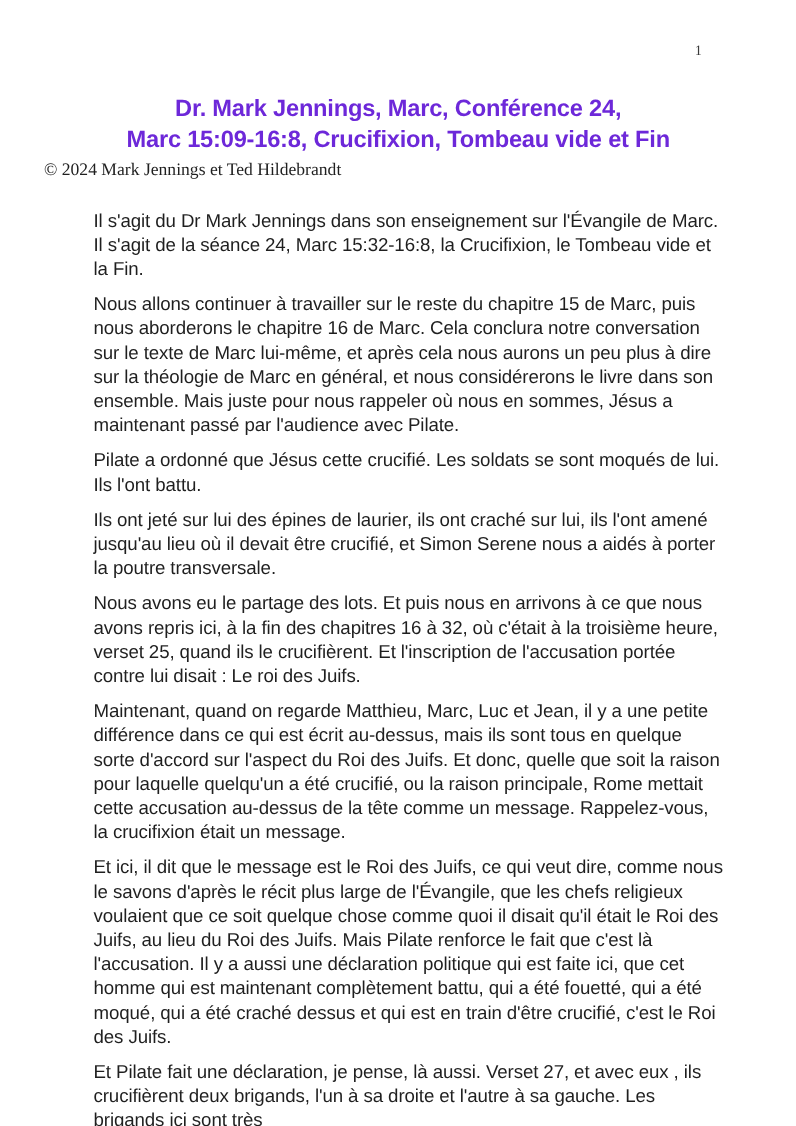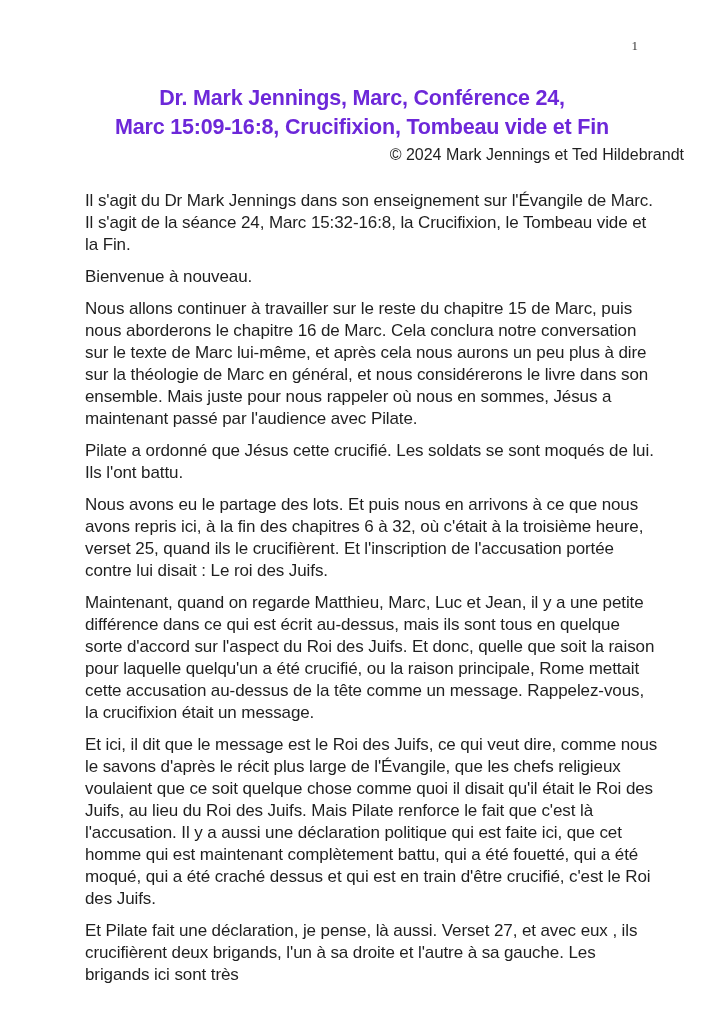--- a/index.html
+++ b/index.html
@@ -39,22 +39,22 @@
   }
   .title-line {
     display: block;
     white-space: nowrap;
   }
   .copyright {
     position: absolute;
     top: 146px;
     left: 40px;
     right: 40px;
-    text-align: right;
-    font-family: Liberation Sans, sans-serif;
+    text-align: left;
+    font-family: Liberation Serif, serif;
     font-size: 16px;
     color: #1f1f1f;
   }
   .body-text {
     position: absolute;
     top: 190px;
     left: 85px;
     width: 574px;
     font-size: 17px;
     line-height: 22px;
@@ -75,22 +75,22 @@
 
   <h1 class="title-block">
     <span class="title-line">Dr. Mark Jennings, Marc, Conférence 24,</span>
     <span class="title-line">Marc 15:09-16:8, Crucifixion, Tombeau vide et Fin</span>
   </h1>
 
   <div class="copyright">© 2024 Mark Jennings et Ted Hildebrandt</div>
 
   <div class="body-text" id="paragraph-container">
       <p>Il s'agit du Dr Mark Jennings dans son enseignement sur l'Évangile de Marc. Il s'agit de la séance 24, Marc 15:32-16:8, la Crucifixion, le Tombeau vide et la Fin.</p>
-      <p>Bienvenue à nouveau.</p>
       <p>Nous allons continuer à travailler sur le reste du chapitre 15 de Marc, puis nous aborderons le chapitre 16 de Marc. Cela conclura notre conversation sur le texte de Marc lui-même, et après cela nous aurons un peu plus à dire sur la théologie de Marc en général, et nous considérerons le livre dans son ensemble. Mais juste pour nous rappeler où nous en sommes, Jésus a maintenant passé par l'audience avec Pilate.</p>
       <p>Pilate a ordonné que Jésus cette crucifié. Les soldats se sont moqués de lui. Ils l'ont battu.</p>
-      <p>Nous avons eu le partage des lots. Et puis nous en arrivons à ce que nous avons repris ici, à la fin des chapitres 6 à 32, où c'était à la troisième heure, verset 25, quand ils le crucifièrent. Et l'inscription de l'accusation portée contre lui disait : Le roi des Juifs.</p>
+      <p>Ils ont jeté sur lui des épines de laurier, ils ont craché sur lui, ils l'ont amené jusqu'au lieu où il devait être crucifié, et Simon Serene nous a aidés à porter la poutre transversale.</p>
+      <p>Nous avons eu le partage des lots. Et puis nous en arrivons à ce que nous avons repris ici, à la fin des chapitres 16 à 32, où c'était à la troisième heure, verset 25, quand ils le crucifièrent. Et l'inscription de l'accusation portée contre lui disait : Le roi des Juifs.</p>
       <p>Maintenant, quand on regarde Matthieu, Marc, Luc et Jean, il y a une petite différence dans ce qui est écrit au-dessus, mais ils sont tous en quelque sorte d'accord sur l'aspect du Roi des Juifs. Et donc, quelle que soit la raison pour laquelle quelqu'un a été crucifié, ou la raison principale, Rome mettait cette accusation au-dessus de la tête comme un message. Rappelez-vous, la crucifixion était un message.</p>
       <p>Et ici, il dit que le message est le Roi des Juifs, ce qui veut dire, comme nous le savons d'après le récit plus large de l'Évangile, que les chefs religieux voulaient que ce soit quelque chose comme quoi il disait qu'il était le Roi des Juifs, au lieu du Roi des Juifs. Mais Pilate renforce le fait que c'est là l'accusation. Il y a aussi une déclaration politique qui est faite ici, que cet homme qui est maintenant complètement battu, qui a été fouetté, qui a été moqué, qui a été craché dessus et qui est en train d'être crucifié, c'est le Roi des Juifs.</p>
       <p>Et Pilate fait une déclaration, je pense, là aussi. Verset 27, et avec eux , ils crucifièrent deux brigands, l'un à sa droite et l'autre à sa gauche. Les brigands ici sont très</p>
     </div>
 
 </div>
 
 </body></html>

